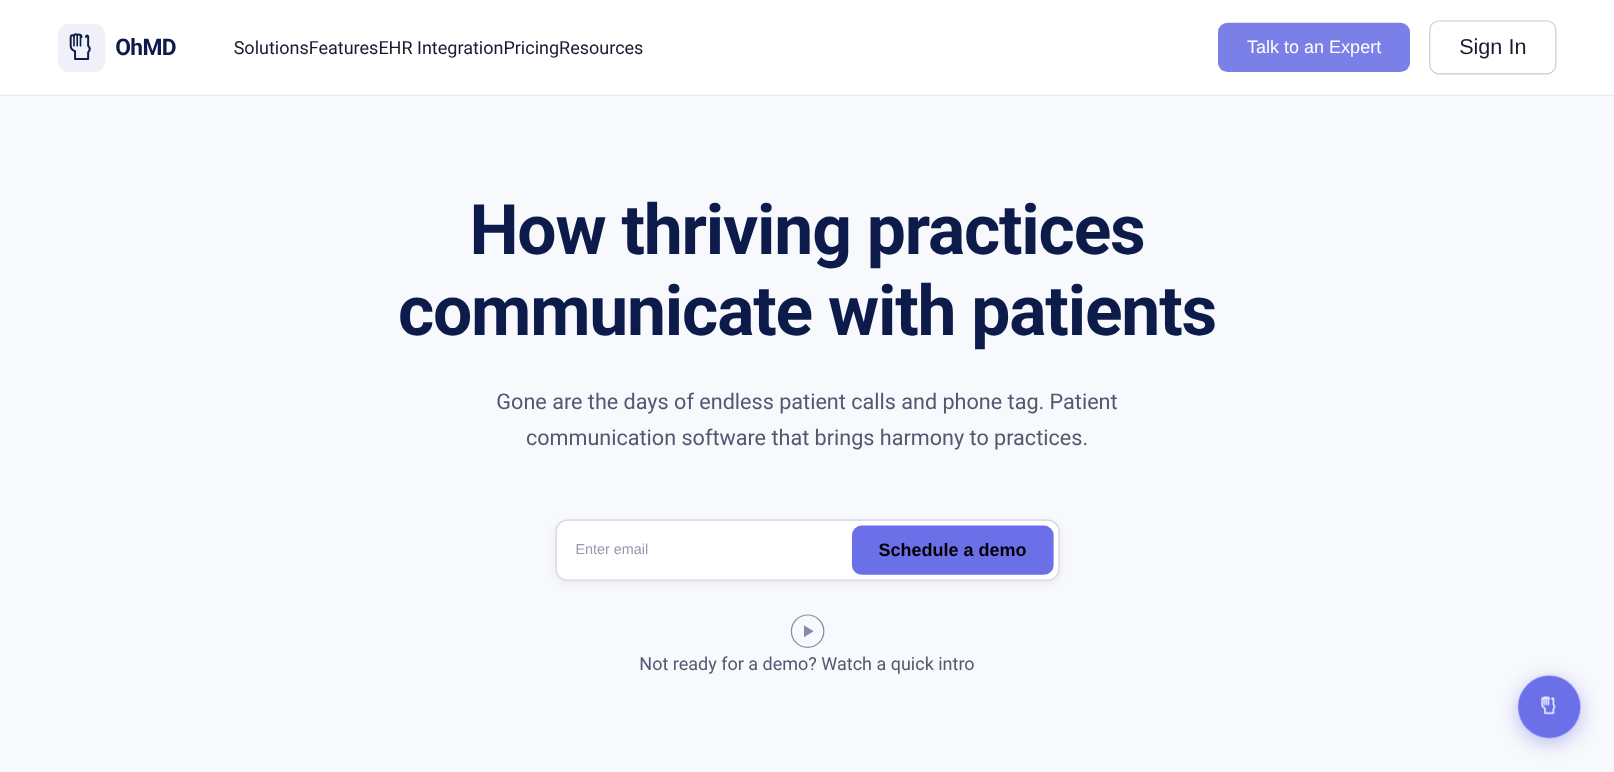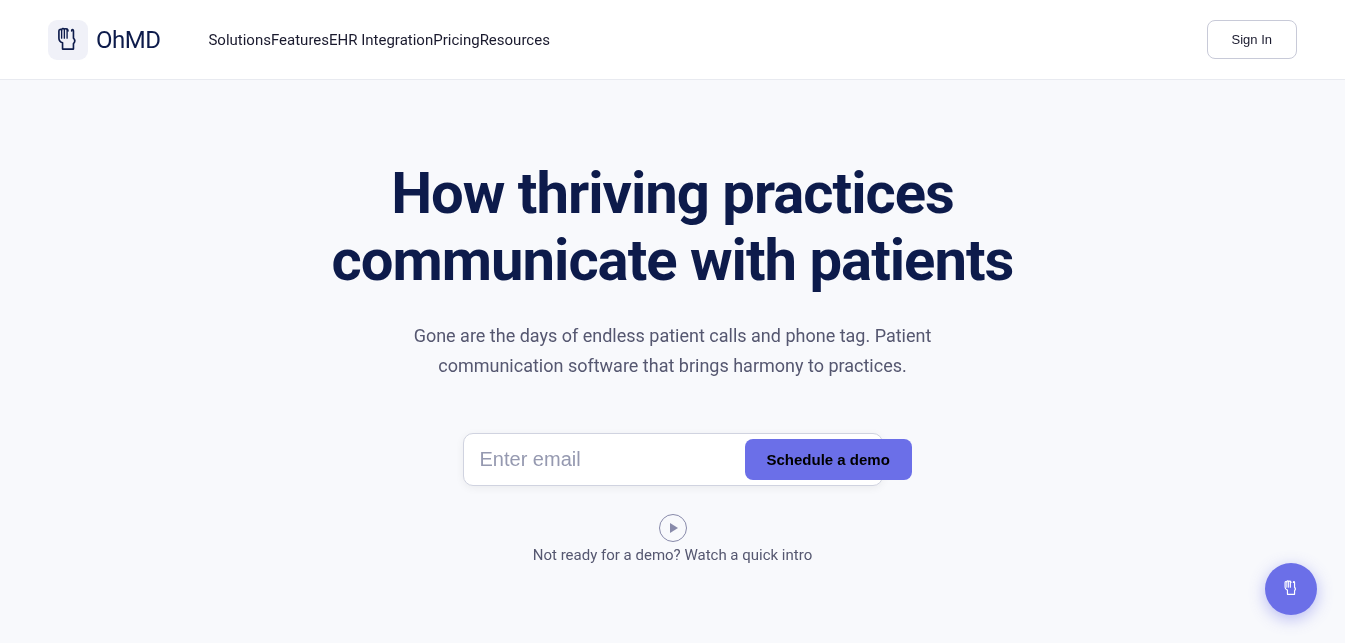--- a/index.html
+++ b/index.html
@@ -35,22 +35,22 @@
       text-decoration: none;
       margin-right: 48px;
     }
 
     .logo-icon {
       width: 40px;
       height: 40px;
     }
 
     .logo-text {
-      font-size: 24px;
-      font-weight: 400;
+      font-size: 19px;
+      font-weight: 700;
       color: #0d1b4b;
       letter-spacing: -0.5px;
     }
 
     .nav-links {
       display: flex;
       align-items: center;
       flex: 1;
     }
 
@@ -79,21 +79,21 @@
       cursor: pointer;
       white-space: nowrap;
     }
 
     .btn-signin {
       background-color: transparent;
       color: #1a1a2e;
       border: 1.5px solid #c8cad8;
       padding: 11px 24px;
       border-radius: 8px;
-      font-size: 13px;
+      font-size: 18px;
       font-weight: 500;
       cursor: pointer;
       white-space: nowrap;
     }
 
     
     .hero {
       display: flex;
       flex-direction: column;
       align-items: center;
@@ -128,21 +128,21 @@
       border-radius: 10px;
       padding: 4px 4px 4px 16px;
       width: 420px;
       margin-bottom: 28px;
       box-shadow: 0 2px 8px rgba(0,0,0,0.06);
     }
 
     .email-input {
       border: none;
       outline: none;
-      font-size: 20px;
+      font-size: 12px;
       color: #0c4a6e;
       flex: 1;
       background: transparent;
       padding: 10px 0;
     }
 
     .email-input::placeholder {
       color: #9599b0;
     }
 
@@ -224,20 +224,21 @@
 
   <div class="nav-links">
     <a class="nav-link" href="#">Solutions</a>
     <a class="nav-link" href="#">Features</a>
     <a class="nav-link" href="#">EHR Integration</a>
     <a class="nav-link" href="#">Pricing</a>
     <a class="nav-link" href="#">Resources</a>
   </div>
 
   <div class="nav-actions">
+    <button class="btn-expert">Talk to an Expert</button>
     <button class="btn-signin">Sign In</button>
   </div>
 </nav>
 
 <section class="hero">
   <h1 class="hero-title">How thriving practices communicate with patients</h1>
   <p class="hero-subtitle">Gone are the days of endless patient calls and phone tag. Patient communication software that brings harmony to practices.</p>
 
   <div class="email-form">
     <input class="email-input" type="email" placeholder="Enter email" style="">

